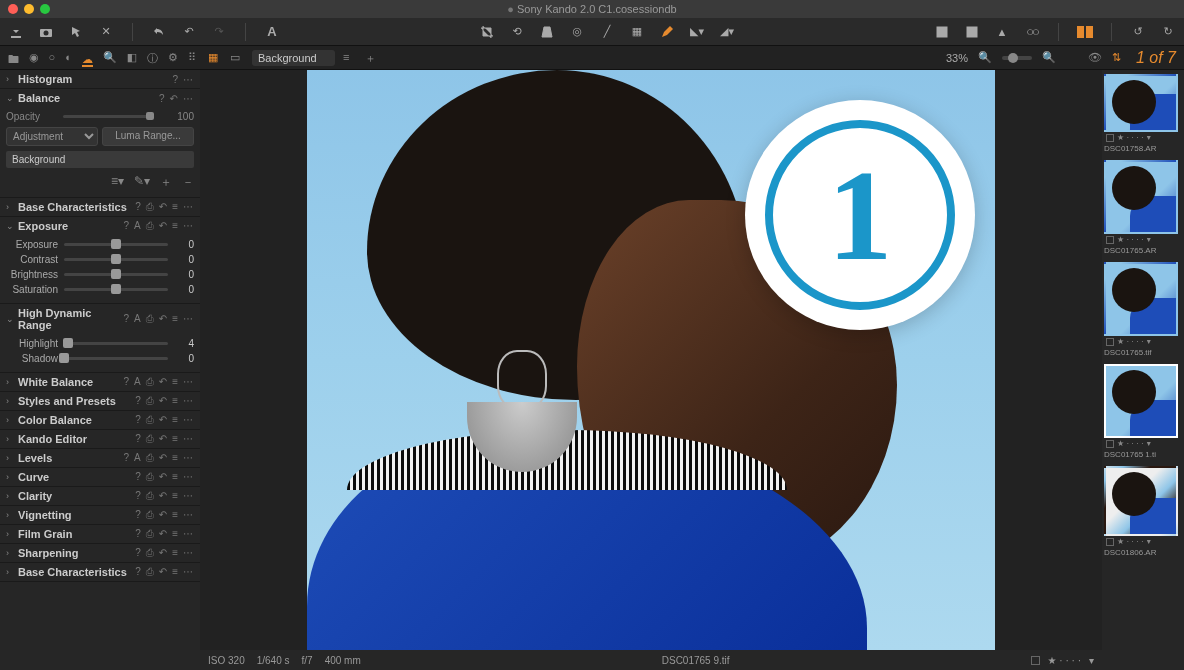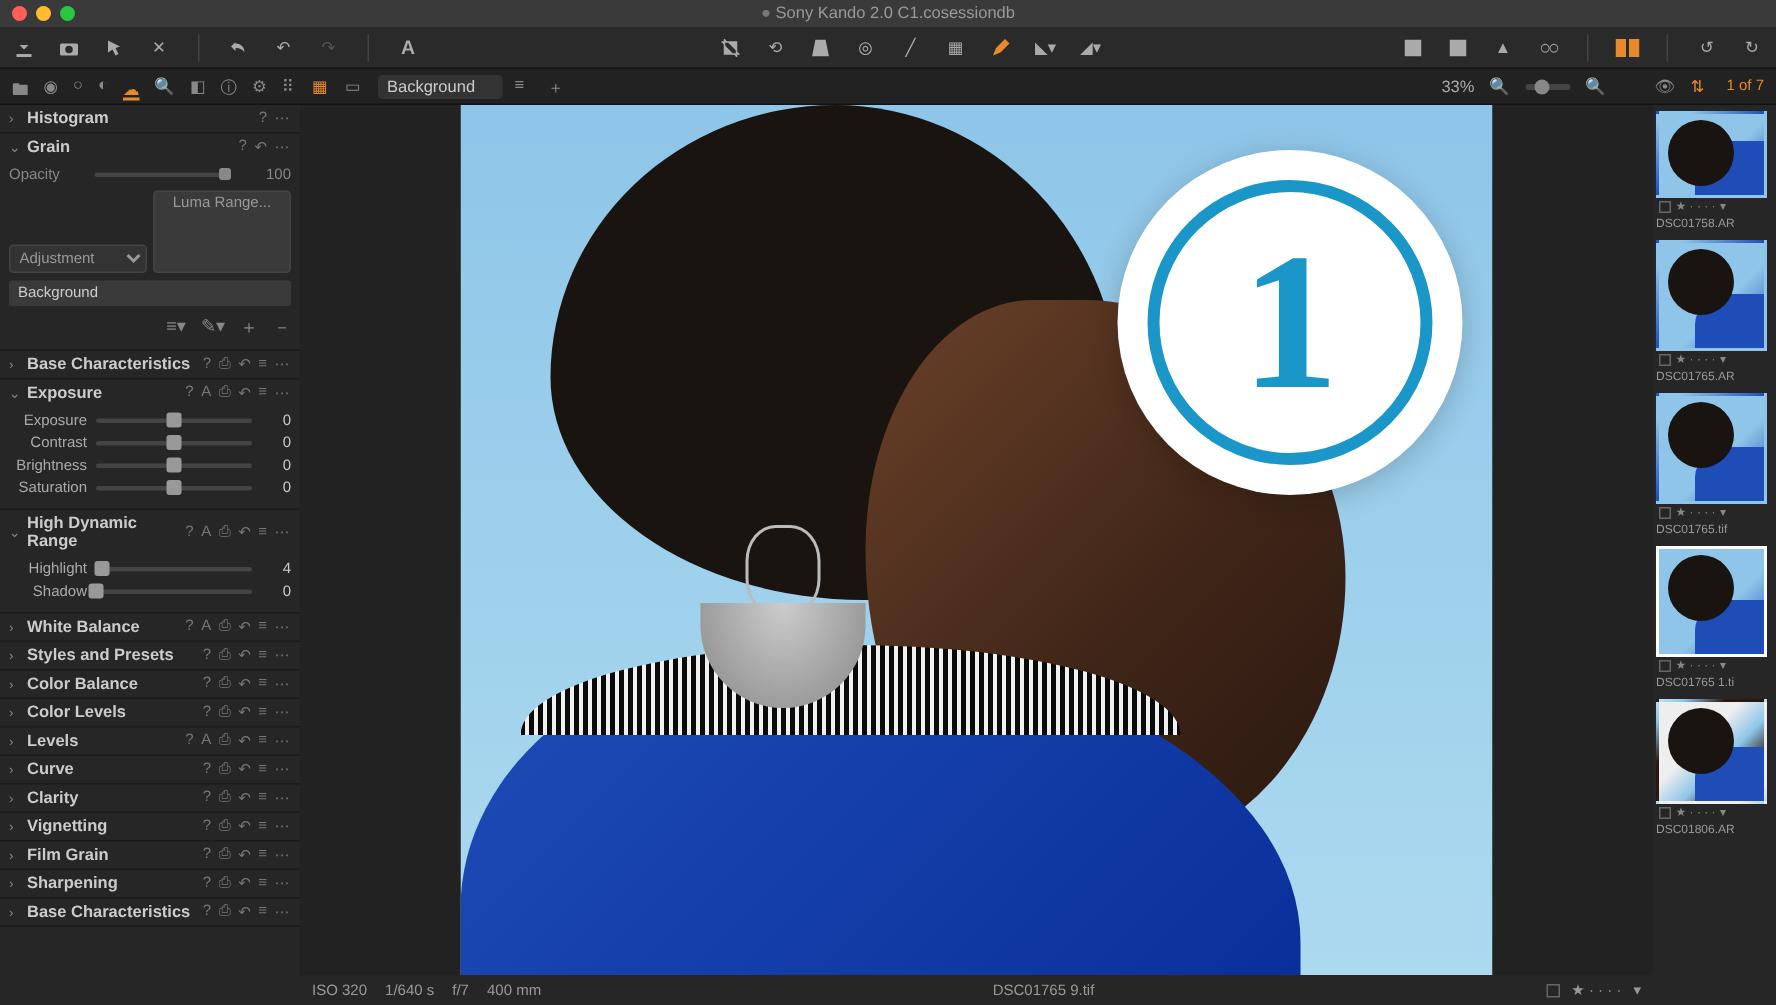--- a/index.html
+++ b/index.html
@@ -24,21 +24,21 @@
 
 .subbar { height:24px; background:#222; display:flex; align-items:center; border-bottom:1px solid #111;}
 .subbar-left { width:200px; display:flex; align-items:center; gap:10px; padding:0 8px; }
 .subbar-mid { flex:1; display:flex; align-items:center; gap:8px; padding:0 8px;}
 .subbar-right { display:flex; align-items:center; gap:10px; padding:0 8px;}
 .tab-icon { width:14px; height:14px; color:#888; cursor:pointer;}
 .tab-icon.active{ color:#e68a2e; border-bottom:2px solid #e68a2e; padding-bottom:3px; margin-bottom:-5px;}
 .grid-icon{width:14px;height:14px;color:#e68a2e;}
 .bgdrop { background:#333; border:none; color:#ccc; font-size:11px; padding:2px 18px 2px 6px; border-radius:3px; appearance:none; position:relative;}
 .zoom{font-size:11px;color:#aaa;}
-.counter{color:#e68a2e;font-size:10px;}
+.counter{color:#e68a2e;font-size:16px;font-style:italic;}
 
 
 .main { display:flex; height:calc(100% - 70px);}
 .left-panel { width:200px; background:#262626; overflow-y:auto; }
 .viewer { flex:1; background:#222; position:relative; display:flex; flex-direction:column;}
 .right-panel { width:82px; background:#262626; overflow-y:auto; padding:4px 2px;}
 
 
 .tool-section { border-bottom:1px solid #1a1a1a; }
 .tool-header { display:flex; align-items:center; padding:3px 6px; cursor:pointer; gap:4px;}
@@ -51,21 +51,21 @@
 .slider-row .sname { width:52px; font-size:10px; color:#aaa; text-align:right;}
 .slider-row .track { flex:1; height:3px; background:#444; border-radius:2px; position:relative;}
 .slider-row .thumb { position:absolute; width:10px; height:10px; background:#999; border-radius:2px; top:-4px; transform:translateX(-50%);}
 .slider-row .sval { width:20px; font-size:10px; color:#ccc; text-align:right;}
 
 .layers-body { padding:4px 6px;}
 .opacity-row{display:flex;align-items:center;gap:19px;font-size:10px;color:#888;}
 .opacity-row .track{flex:1;height:3px;background:#444;border-radius:2px;position:relative;margin:0 4px;}
 .opacity-row .thumb{position:absolute;right:0;width:8px;height:8px;background:#888;border-radius:2px;top:-3px;}
 .adj-row{display:flex;gap:4px;margin-top:5px;}
-.adj-select{flex:1;background:#333;border:1px solid #444;color:#999;font-size:10px;padding:2px;border-radius:3px;margin-top:36px;}
+.adj-select{flex:1;background:#333;border:1px solid #444;color:#999;font-size:10px;padding:2px;border-radius:3px;}
 .luma-btn{flex:1;background:#3a3a3a;border:1px solid #444;color:#999;font-size:10px;padding:2px;border-radius:3px;text-align:center;cursor:pointer;}
 .layer-item{background:#3a3a3a;padding:3px 6px;margin-top:5px;font-size:10px;color:#ccc;border-radius:2px;}
 .layer-btns{display:flex;justify-content:flex-end;gap:10px;margin:6px 0 2px 0;color:#888;font-size:12px;}
 .layer-btns span{cursor:pointer;}
 
 
 .canvas-area{flex:1;display:flex;align-items:stretch;justify-content:center;position:relative;overflow:hidden;}
 .photo{width:688px;height:100%;position:relative;overflow:hidden;}
 .sky{position:absolute;inset:0;background:linear-gradient(180deg,#8ec5e8 0%,#9dd0ec 50%,#add9ef 100%);}
 
@@ -239,21 +239,21 @@
         <span class="ticons">
             <span>?</span>
             <span class="dots">⋯</span>
           </span>
       </div>
     </div>
 
     <div class="tool-section">
       <div class="tool-header">
         <span class="chev">⌄</span>
-          <span class="tname">Grain</span>
+          <span class="tname">Balance</span>
         <span class="ticons">
             <span>?</span>
             <span>↶</span>
             <span class="dots">⋯</span>
           </span>
       </div>
       <div class="layers-body">
         <div class="opacity-row">
           <span>Opacity</span>
           <div class="track">
@@ -402,21 +402,21 @@
               <span>⎙</span>
               <span>↶</span>
               <span>≡</span>
               <span class="dots">⋯</span>
             </span>
           </div>
         </div>
         <div class="tool-section">
           <div class="tool-header">
     <span class="chev">›</span>
-            <span class="tname">Color Levels</span>
+            <span class="tname">Kando Editor</span>
     <span class="ticons">
               <span>?</span>
               <span>⎙</span>
               <span>↶</span>
               <span>≡</span>
               <span class="dots">⋯</span>
             </span>
           </div>
         </div>
         <div class="tool-section">

